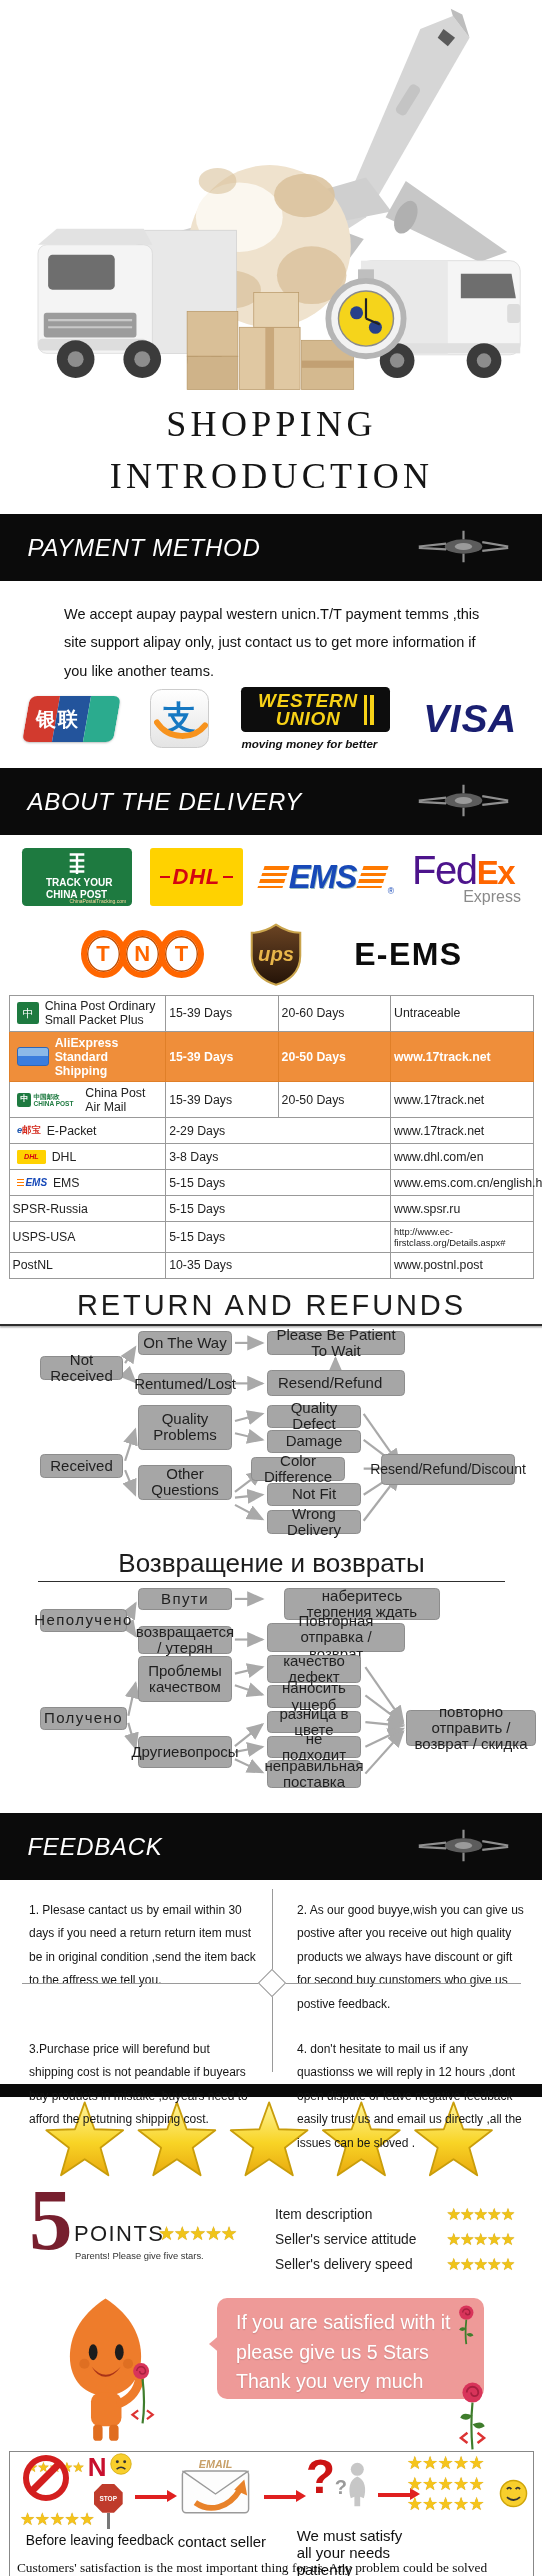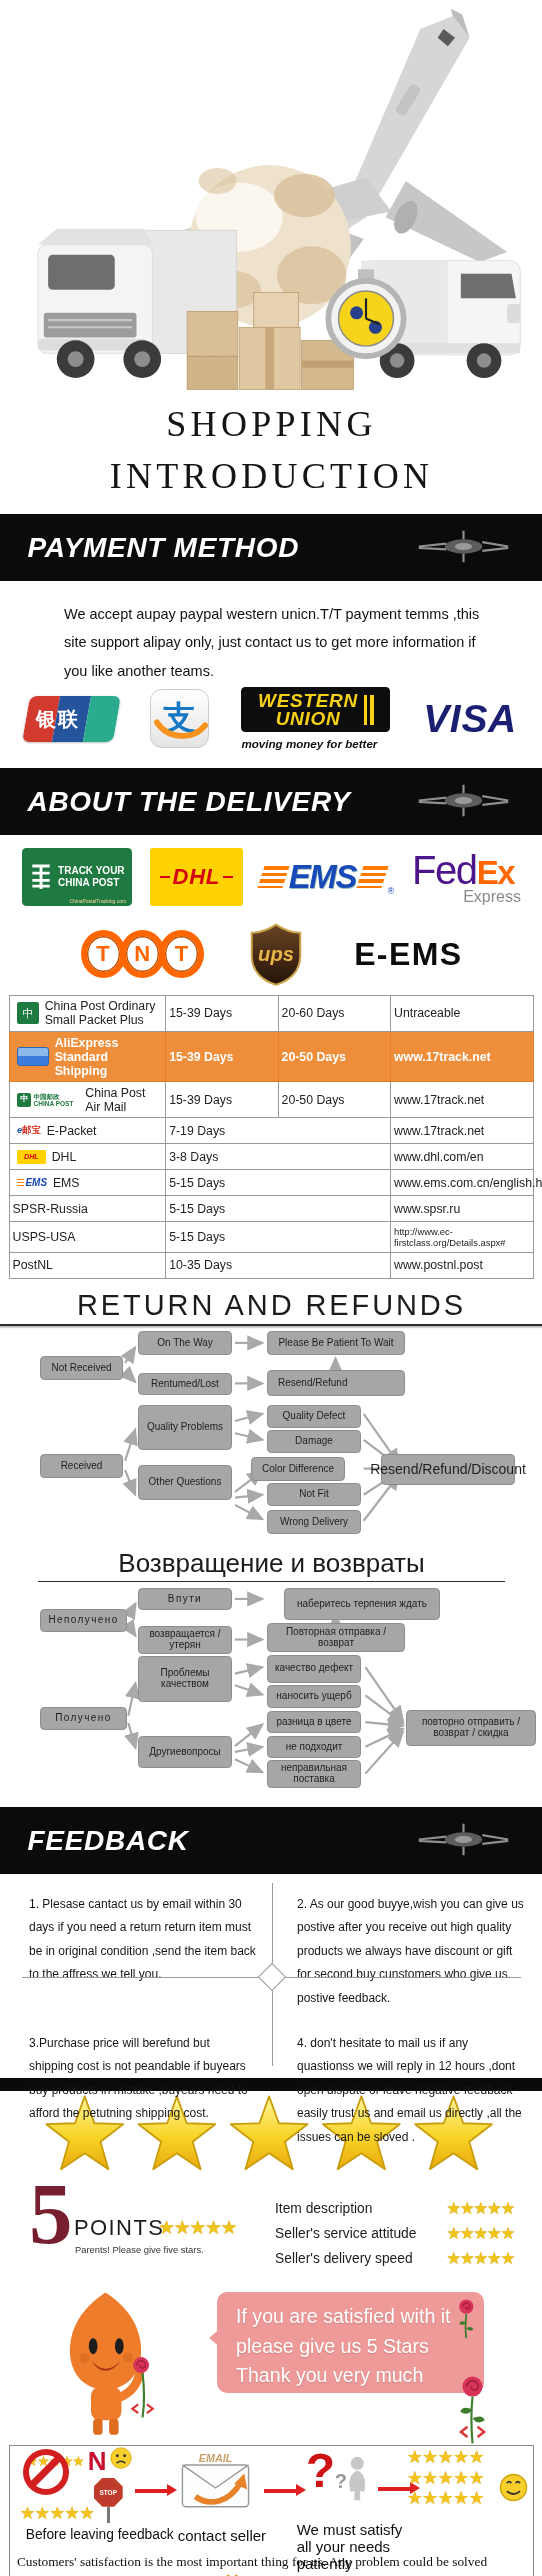--- a/index.html
+++ b/index.html
@@ -9,21 +9,21 @@
     color:#222; position:relative; padding-bottom:29px;
   }
   
   .hero { width:543px; height:391px; overflow:hidden; background:#fff; }
   
   .page-title { height:123px; text-align:center; font-family:"Liberation Serif", serif;
     font-size:36px; letter-spacing:4.3px; color:#151515; padding-top:7.2px; line-height:1.45; }
   
   .banner { height:67px; background:#0b0b0b; color:#fff; display:flex; align-items:center;
     padding-left:27.5px; position:relative; }
-  .banner .btxt { font-style:italic; font-weight:bold; font-size:28px; letter-spacing:0.7px; }
+  .banner .btxt { font-style:italic; font-weight:normal; font-size:24px; letter-spacing:0.7px; }
   .banner .ornament { position:absolute; right:29px; top:11.6px; }
   
   .pay-desc { padding:19px 58px 7.2px 64px; font-size:14.5px; line-height:1.95; color:#111; height:88px; }
   .pay-logos { height:99px; display:flex; align-items:center; justify-content:space-between; padding:0 26px; }
   .unionpay { width:91px; height:46px; transform:skewX(-10deg); border-radius:7.2px; overflow:hidden;
     display:flex; position:relative; box-shadow:0 0.7px 2.2px rgba(0,0,0,.3); }
   .unionpay .band1{flex:1;background:#d23a2e}.unionpay .band2{flex:1;background:#23549c}.unionpay .band3{flex:1;background:#2bab8e}
   .unionpay .uptxt { position:absolute; left:10px; top:10px; color:#fff; font-size:20px; font-weight:bold;
     transform:skewX(10deg); letter-spacing:2.2px; }
   .alipay { width:59px; height:59px; border-radius:11.6px; background:linear-gradient(#ffffff,#e4e4e4);
@@ -36,21 +36,21 @@
   .wu .wu-words { color:#f7d117; font-weight:bold; font-style:italic; font-size:19px; line-height:.95;
     letter-spacing:0.7px; text-align:center; }
   .wu .bars { display:flex; gap:2.9px; height:30px; }
   .wu .bars i { display:block; width:3.6px; background:#f7d117; }
   .wu .wu-tag { margin-top:4.3px; font-size:11.6px; font-weight:bold; font-style:italic; color:#111; text-align:left; }
   .visa { font-size:39px; font-weight:bold; font-style:italic; color:#1a1f71; letter-spacing:0.7px; }
   
   .ship-row1 { height:84px; display:flex; align-items:center; justify-content:space-between; padding:0 22px; }
   .ship-row2 { height:70px; display:flex; align-items:center; justify-content:center; gap:51px; }
   .cnpost { width:110px; height:58px; background:#1e7a40; border-radius:4.3px; color:#fff; display:flex;
-    align-items:center; padding:4.3px 5.8px; position:relative; }
+    align-items:center; padding:4.3px 5.8px; position:relative;flex-direction:column; }
   .cnpost .cp-txt { font-size:10px; font-weight:bold; line-height:1.25; margin-left:4.3px; }
   .cnpost .cp-url { position:absolute; right:5.8px; bottom:2.2px; font-size:5px; color:#ffd9a0; }
   .dhl-box { width:93px; height:58px; background:#ffd200; border-radius:2.9px; display:flex;
     align-items:center; justify-content:center; gap:2.9px; }
   .dhl-box .dhl-word { color:#d40511; font-weight:900; font-style:italic; font-size:22px; letter-spacing:0.7px; }
   .dhl-box i { display:block; width:10px; height:2.9px; background:#d40511; }
   .ems-logo { display:flex; align-items:center; gap:3.6px; }
   .ems-word { color:#1749b8; font-weight:900; font-style:italic; font-size:33px; letter-spacing:-1.4px;
     text-shadow:0.7px 0.7px 0 #9bb; }
   .ems-stripes { width:24.6px; height:22px; background:repeating-linear-gradient(#ff7a00 0 3.6px, #fff 3.6px 6.5px); transform:skewX(-18deg); }
@@ -86,21 +86,21 @@
   
   .rr-head { margin-top:10px; text-align:center; font-size:29px; letter-spacing:2.9px; color:#1c1c1c; height:35px; }
   .rr-rule { border-top:2.2px solid #2e2e2e; box-shadow:0 1.4px 1.4px rgba(0,0,0,.35); }
   .ru-head { margin-top:7.2px; text-align:center; font-size:26px; color:#1c1c1c; height:33px; }
   .ru-rule { width:86%; margin:0 auto; border-top:1.4px solid #2e2e2e; }
   
   .flow { position:relative; width:543px; }
   .flow-en { height:214px; margin-top:1.4px; }
   .flow-ru { height:212px; margin-top:2.9px; }
   .fb { position:absolute; background:#a6a6a6; border:0.7px solid #8d8d8d; border-radius:4.3px; color:#1f1f1f;
-    display:flex; align-items:center; justify-content:center; text-align:center; font-size:10px;
+    display:flex; align-items:center; justify-content:center; text-align:center; font-size:15px;
     line-height:1.08; padding:1.4px 3.6px; }
   .flow svg.arrows { position:absolute; left:0; top:0; }
   
   .notes { position:relative; padding:19px 19px 24.6px 29px; display:grid; grid-template-columns:1fr 1fr;
     column-gap:41px; row-gap:22px; height:201px; }
   .notes p { font-size:12px; line-height:1.95; color:#161616; }
   .vline { position:absolute; left:50%; top:8.7px; bottom:8.7px; border-left:1.1px solid #9a9a9a; }
   .hline { position:absolute; left:4%; right:4%; top:51%; border-top:1.1px solid #9a9a9a; }
   .diamond { position:absolute; left:50%; top:51%; width:20px; height:20px; background:#fff;
     border:1.1px solid #9a9a9a; transform:translate(-50%,-50%) rotate(45deg); }
@@ -383,21 +383,21 @@
       <td>20-50 Days</td>
       <td>www.17track.net</td>
     </tr>
     <tr>
       <td class="namecell">
           <span class="nc">
         <span class="mini-ep"><span>e</span><b>邮宝</b></span>
         <span>E-Packet</span>
           </span>
         </td>
-      <td colspan="2">7-19 Days</td>
+      <td colspan="2">2-29 Days</td>
       <td>www.17track.net</td>
     </tr>
     <tr>
       <td class="namecell">
           <span class="nc">
         <span class="mini-dhl">DHL</span>
         <span>DHL</span>
           </span>
         </td>
       <td colspan="2">3-8 Days</td>
@@ -516,21 +516,21 @@
   <div class="fb" style="left:267px;top:70px;width:94px;height:27.5px">качество дефект</div>
   <div class="fb" style="left:267px;top:100px;width:94px;height:23px">наносить ущерб</div>
   <div class="fb" style="left:40px;top:122px;width:87px;height:23px;letter-spacing:1.4px">Получено</div>
   <div class="fb" style="left:267px;top:126px;width:94px;height:22px">разница в цвете</div>
   <div class="fb" style="left:138px;top:151px;width:94px;height:32px">Другиевопросы</div>
   <div class="fb" style="left:267px;top:151px;width:94px;height:22px">не подходит</div>
   <div class="fb" style="left:267px;top:175px;width:94px;height:27.5px">неправильная поставка</div>
   <div class="fb" style="left:406px;top:125px;width:130px;height:36px">повторно отправить / возврат / скидка</div>
 </div>
 
-<div class="banner" style="margin-top:10px">
+<div class="banner" style="margin-top:16px">
   <span class="btxt">FEEDBACK</span>
   <span class="ornament">
     <svg width="101" height="41" viewBox="0 0 140 56">
       <ellipse cx="70" cy="28" rx="26" ry="10" fill="#5c5c5c"></ellipse>
       <path d="M8,28 L46,24 M8,30 L46,32 M132,28 L96,22 M132,30 L96,34 M70,6 L70,18 M70,50 L70,38" stroke="#8f8f8f" stroke-width="3"></path>
       <ellipse cx="70" cy="28" rx="12" ry="5" fill="#9a9a9a"></ellipse>
     </svg>
   </span>
 </div>
 

